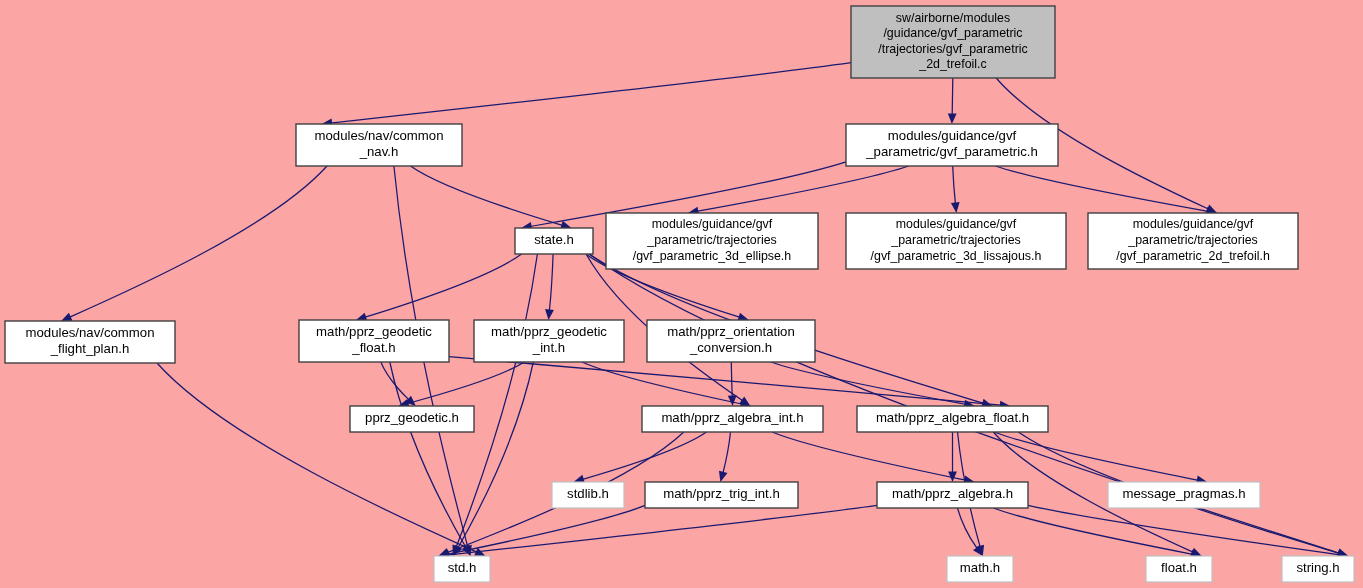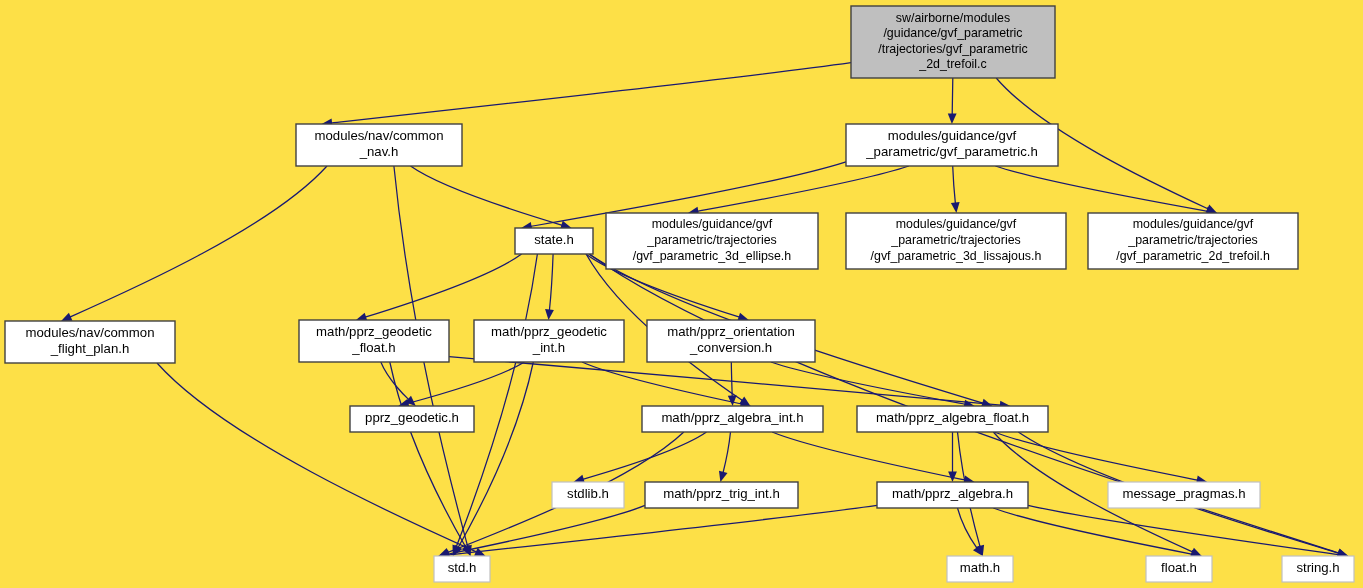--- a/index.html
+++ b/index.html
@@ -8,21 +8,21 @@
     background: #ffffff;
   }
   body {
     font-family: "Liberation Sans", sans-serif;
   }
   #graph-root {
     position: relative;
     width: 1363px;
     height: 588px;
     overflow: hidden;
-    background: #fde047;
+    background: #fca5a5;
   }
   svg#graph-svg {
     position: absolute;
     top: 0;
     left: 0;
     width: 1363px;
     height: 588px;
   }
   .node-box {
     fill: #ffffff;

